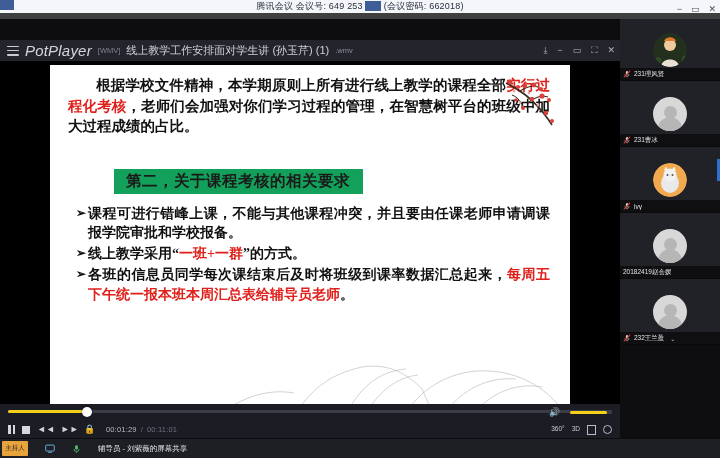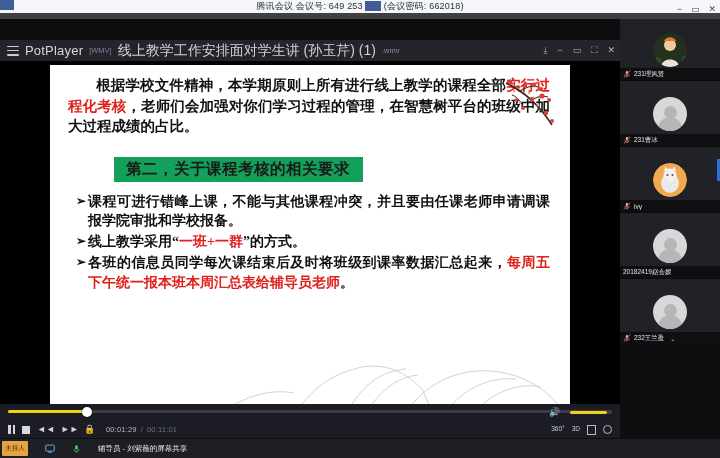--- a/index.html
+++ b/index.html
@@ -48,23 +48,23 @@
     display: flex; flex-direction: column;
   }
   .pot-titlebar {
     height: 21px; background: #23242c;
     display: flex; align-items: center; gap: 6px; padding: 0 4px;
     position: relative;
   }
   .hamburger { width: 12px; height: 10px; display: flex; flex-direction: column;
                justify-content: space-between; margin-left: 3px; }
   .hamburger i { display: block; height: 1.5px; background: #c9ccd4; border-radius: 1px; }
-  .pot-brand { font-size: 13px; color: #d3d6dd; letter-spacing: .2px; }
+  .pot-brand { font-size: 15px; color: #d3d6dd; letter-spacing: .2px; font-style: italic; }
   .pot-ext { font-size: 7.5px; color: #7e838f; }
-  .pot-file { font-size: 14px; color: #cfd2d9; white-space: nowrap; overflow: hidden; }
+  .pot-file { font-size: 11px; color: #cfd2d9; white-space: nowrap; overflow: hidden; }
   .pot-suffix { font-size: 7.5px; color: #8a8f9b; }
   .pot-winbtns {
     position: absolute; right: 5px; top: 0; height: 21px;
     display: flex; align-items: center; gap: 10px;
     font-size: 9px; color: #aeb2bb;
   }
   .pot-winbtns span { line-height: 1; cursor: default; }
 
   
   .pot-video {
@@ -83,21 +83,21 @@
     display: inline-block;
     background: #13a05a;
     color: #1a1a1a;
     font-family: "Liberation Serif", "DejaVu Serif", serif;
     font-size: 15.5px; font-weight: 700;
     padding: 3px 13px 4px 12px;
     letter-spacing: .5px;
     line-height: 1.15;
   }
   .band-wrap1 { margin-top: 16px; margin-left: 6px; }
-  .band-wrap2 { margin-top: 20px; margin-left: 2px; padding-left: 48px; }
+  .band-wrap2 { margin-top: 32px; margin-left: 2px; padding-left: 48px; }
 
   .para {
     font-family: "Liberation Serif", "DejaVu Serif", serif;
     font-size: 14.5px; line-height: 1.42; color: #111;
     margin-left: 4px; margin-right: 6px;
     text-align: justify; font-weight: 600;
   }
   .para .indent { display: inline-block; width: 28px; }
   .red { color: #e0201b; font-weight: 700; }
 

